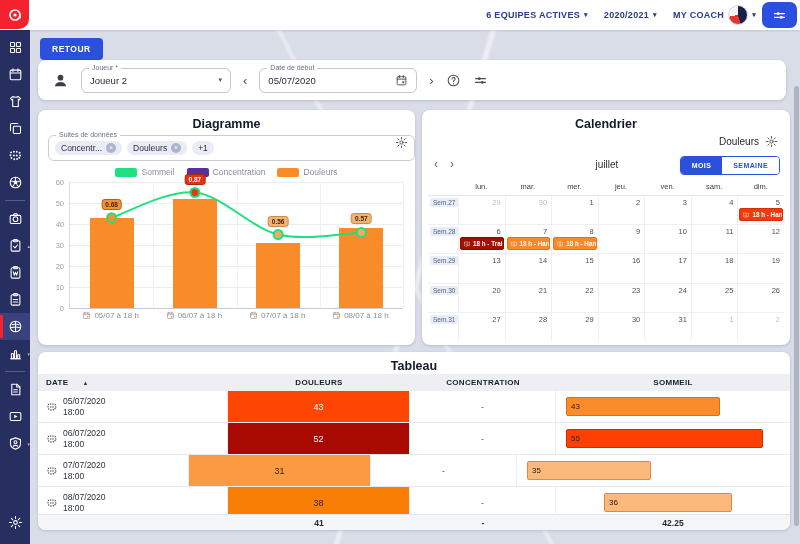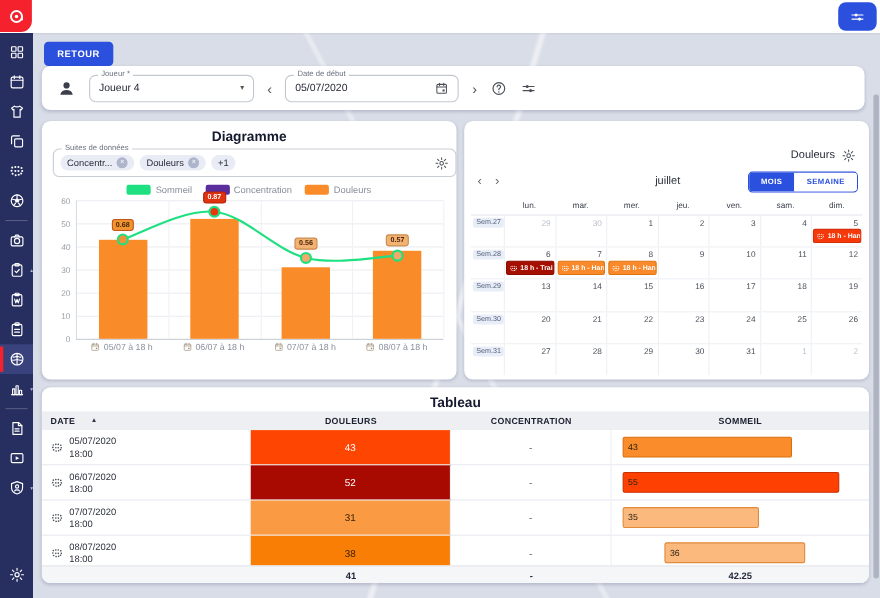--- a/index.html
+++ b/index.html
@@ -53,21 +53,21 @@
   .flabel{position:absolute;top:-5px;left:7px;background:#fff;padding:0 3px;font-size:7px;color:#6B7280;white-space:nowrap;}
   .fvalue{flex:1;}
   .dd{font-size:7px;color:#555;margin-left:6px;}
   .mfield .icon{width:13px;height:13px;color:#4A4F58;margin-left:6px;}
   .nav-chev{font-size:13px;color:#555;cursor:pointer;line-height:1;}
   .fbar-ic{width:15px;height:15px;color:#4A4F58;cursor:pointer;}
 
   
   .diagram-card{left:8px;top:80px;width:377px;height:235px;}
   .series-fieldset{position:absolute;left:10px;right:0;top:25px;height:26px;border:1px solid #C9CDD6;
-          border-radius:6px;display:flex;align-items:center;padding:0 6px;box-sizing:border-box;}
+          border-radius:6px;display:flex;padding:0 6px;box-sizing:border-box;}
   .chips{display:flex;align-items:center;gap:5px;flex:1;}
   .chip{background:#E9EBF5;border-radius:9px;font-size:8.5px;color:#2A2F3E;display:flex;align-items:center;
         gap:4px;padding:2px 6px;cursor:pointer;white-space:nowrap;}
   .chip .x{width:10px;height:10px;border-radius:50%;background:#AEB4CB;color:#fff;font-size:7px;line-height:10px;
         text-align:center;cursor:pointer;}
   .gear-sm{width:13px;height:13px;color:#4A4F58;cursor:pointer;}
   .legend{position:absolute;top:57px;left:0;right:0;display:flex;justify-content:center;gap:12px;
           font-size:8.5px;color:#8A8F9C;align-items:center;}
   .lg-item{display:flex;align-items:center;gap:4px;}
   .lg-swatch{width:22px;height:9px;border-radius:2px;}
@@ -142,20 +142,35 @@
 
   .icon{display:inline-block;}
   .icon svg{display:block;width:100%;height:100%;}
 </style>
 </head>
 <body>
 
 <div class="app">
 
   <div class="topbar">
+    <div class="topbar-right">
+      <div class="tb-item">
+        <span>6 EQUIPES ACTIVES</span>
+        <span class="tb-chev">▾</span>
+      </div>
+      <div class="tb-item">
+        <span>2020/2021</span>
+        <span class="tb-chev">▾</span>
+      </div>
+      <div class="tb-item">
+        <span>MY COACH</span>
+        <span class="avatar"></span>
+        <span class="tb-chev">▾</span>
+      </div>
+    </div>
     <div class="top-filter-btn">
       <span class="icon">
           <svg viewBox="0 0 24 24" fill="none" stroke="currentColor" stroke-width="1.7" stroke-linecap="round" stroke-linejoin="round">
             <path d="M4 9h16M4 15h16"></path>
             <circle cx="10" cy="9" r="2.2" fill="currentColor" stroke="none"></circle>
             <circle cx="15" cy="15" r="2.2" fill="currentColor" stroke="none"></circle>
           </svg>
         </span>
     </div>
   </div>
@@ -332,21 +347,21 @@
       <span class="icon person-ic">
           <svg viewBox="0 0 24 24" fill="none" stroke="currentColor" stroke-width="1.7" stroke-linecap="round" stroke-linejoin="round">
             <g fill="currentColor" stroke="none">
               <circle cx="12" cy="8" r="4"></circle>
               <path d="M4 20c.8-4.2 4.2-6 8-6s7.2 1.8 8 6z"></path>
             </g>
           </svg>
         </span>
       <div class="mfield" style="width:150px;">
         <span class="flabel">Joueur *</span>
-        <span class="fvalue">Joueur 4</span>
+        <span class="fvalue">Joueur 2</span>
         <span class="dd">▾</span>
       </div>
       <span class="nav-chev">‹</span>
       <div class="mfield" style="width:158px;">
         <span class="flabel">Date de début</span>
         <span class="fvalue">05/07/2020</span>
         <span class="icon">
             <svg viewBox="0 0 24 24" fill="none" stroke="currentColor" stroke-width="1.7" stroke-linecap="round" stroke-linejoin="round">
               <rect x="4" y="5" width="16" height="15" rx="2"></rect>
               <path d="M4 9.5h16M8.5 3v4M15.5 3v4"></path>
@@ -483,20 +498,21 @@
                 <path d="M4 9.5h16M8.5 3v4M15.5 3v4"></path>
                 <rect x="13.5" y="13.5" width="3.5" height="3.5" fill="currentColor" stroke="none"></rect>
               </svg>
             </span>
             <span>08/07 à 18 h</span>
           </div>
         </div>
     </div>
 
     <div class="card calendar-card">
+      <div class="panel-title">Calendrier</div>
       <div class="cal-filter">
         <span>Douleurs</span>
         <span class="icon gear-sm">
             <svg viewBox="0 0 24 24" fill="none" stroke="currentColor" stroke-width="1.7" stroke-linecap="round" stroke-linejoin="round">
               <circle cx="12" cy="12" r="3"></circle>
               <path d="M12 2.5v3M12 18.5v3M2.5 12h3M18.5 12h3M5.3 5.3l2.1 2.1M16.6 16.6l2.1 2.1M5.3 18.7l2.1-2.1M16.6 7.4l2.1-2.1"></path>
             </svg>
           </span>
       </div>
       <div class="cal-nav">
@@ -804,21 +820,21 @@
                 <div class="d-time">18:00</div>
               </div>
             </div>
             <div class="td td-doul" style="width: 182px; background: rgb(168, 10, 1); color: rgb(255, 255, 255);">52</div>
             <div class="td td-conc" style="width: 146px;">-</div>
             <div class="td td-som" style="width: 234px;">
               <div class="som-bar" style="width: 92%; background: rgb(254, 65, 2); border-color: rgb(197, 49, 2);">55</div>
             </div>
           </div>
           <div class="trow">
-            <div class="td td-date" style="width: 190px;">
+            <div class="td td-date" style="width: 151px;">
               <span class="icon ">
                 <svg viewBox="0 0 24 24" fill="none" stroke="currentColor" stroke-width="1.7" stroke-linecap="round" stroke-linejoin="round">
                   <g fill="currentColor" stroke="none">
                     <circle cx="5" cy="7" r="1.5"></circle>
                     <circle cx="9.5" cy="6" r="1.5"></circle>
                     <circle cx="14" cy="6" r="1.5"></circle>
                     <circle cx="18.5" cy="7.5" r="1.5"></circle>
                     <circle cx="4" cy="11.5" r="1.5"></circle>
                     <circle cx="19.5" cy="12" r="1.5"></circle>
                     <circle cx="5.5" cy="16" r="1.5"></circle>

